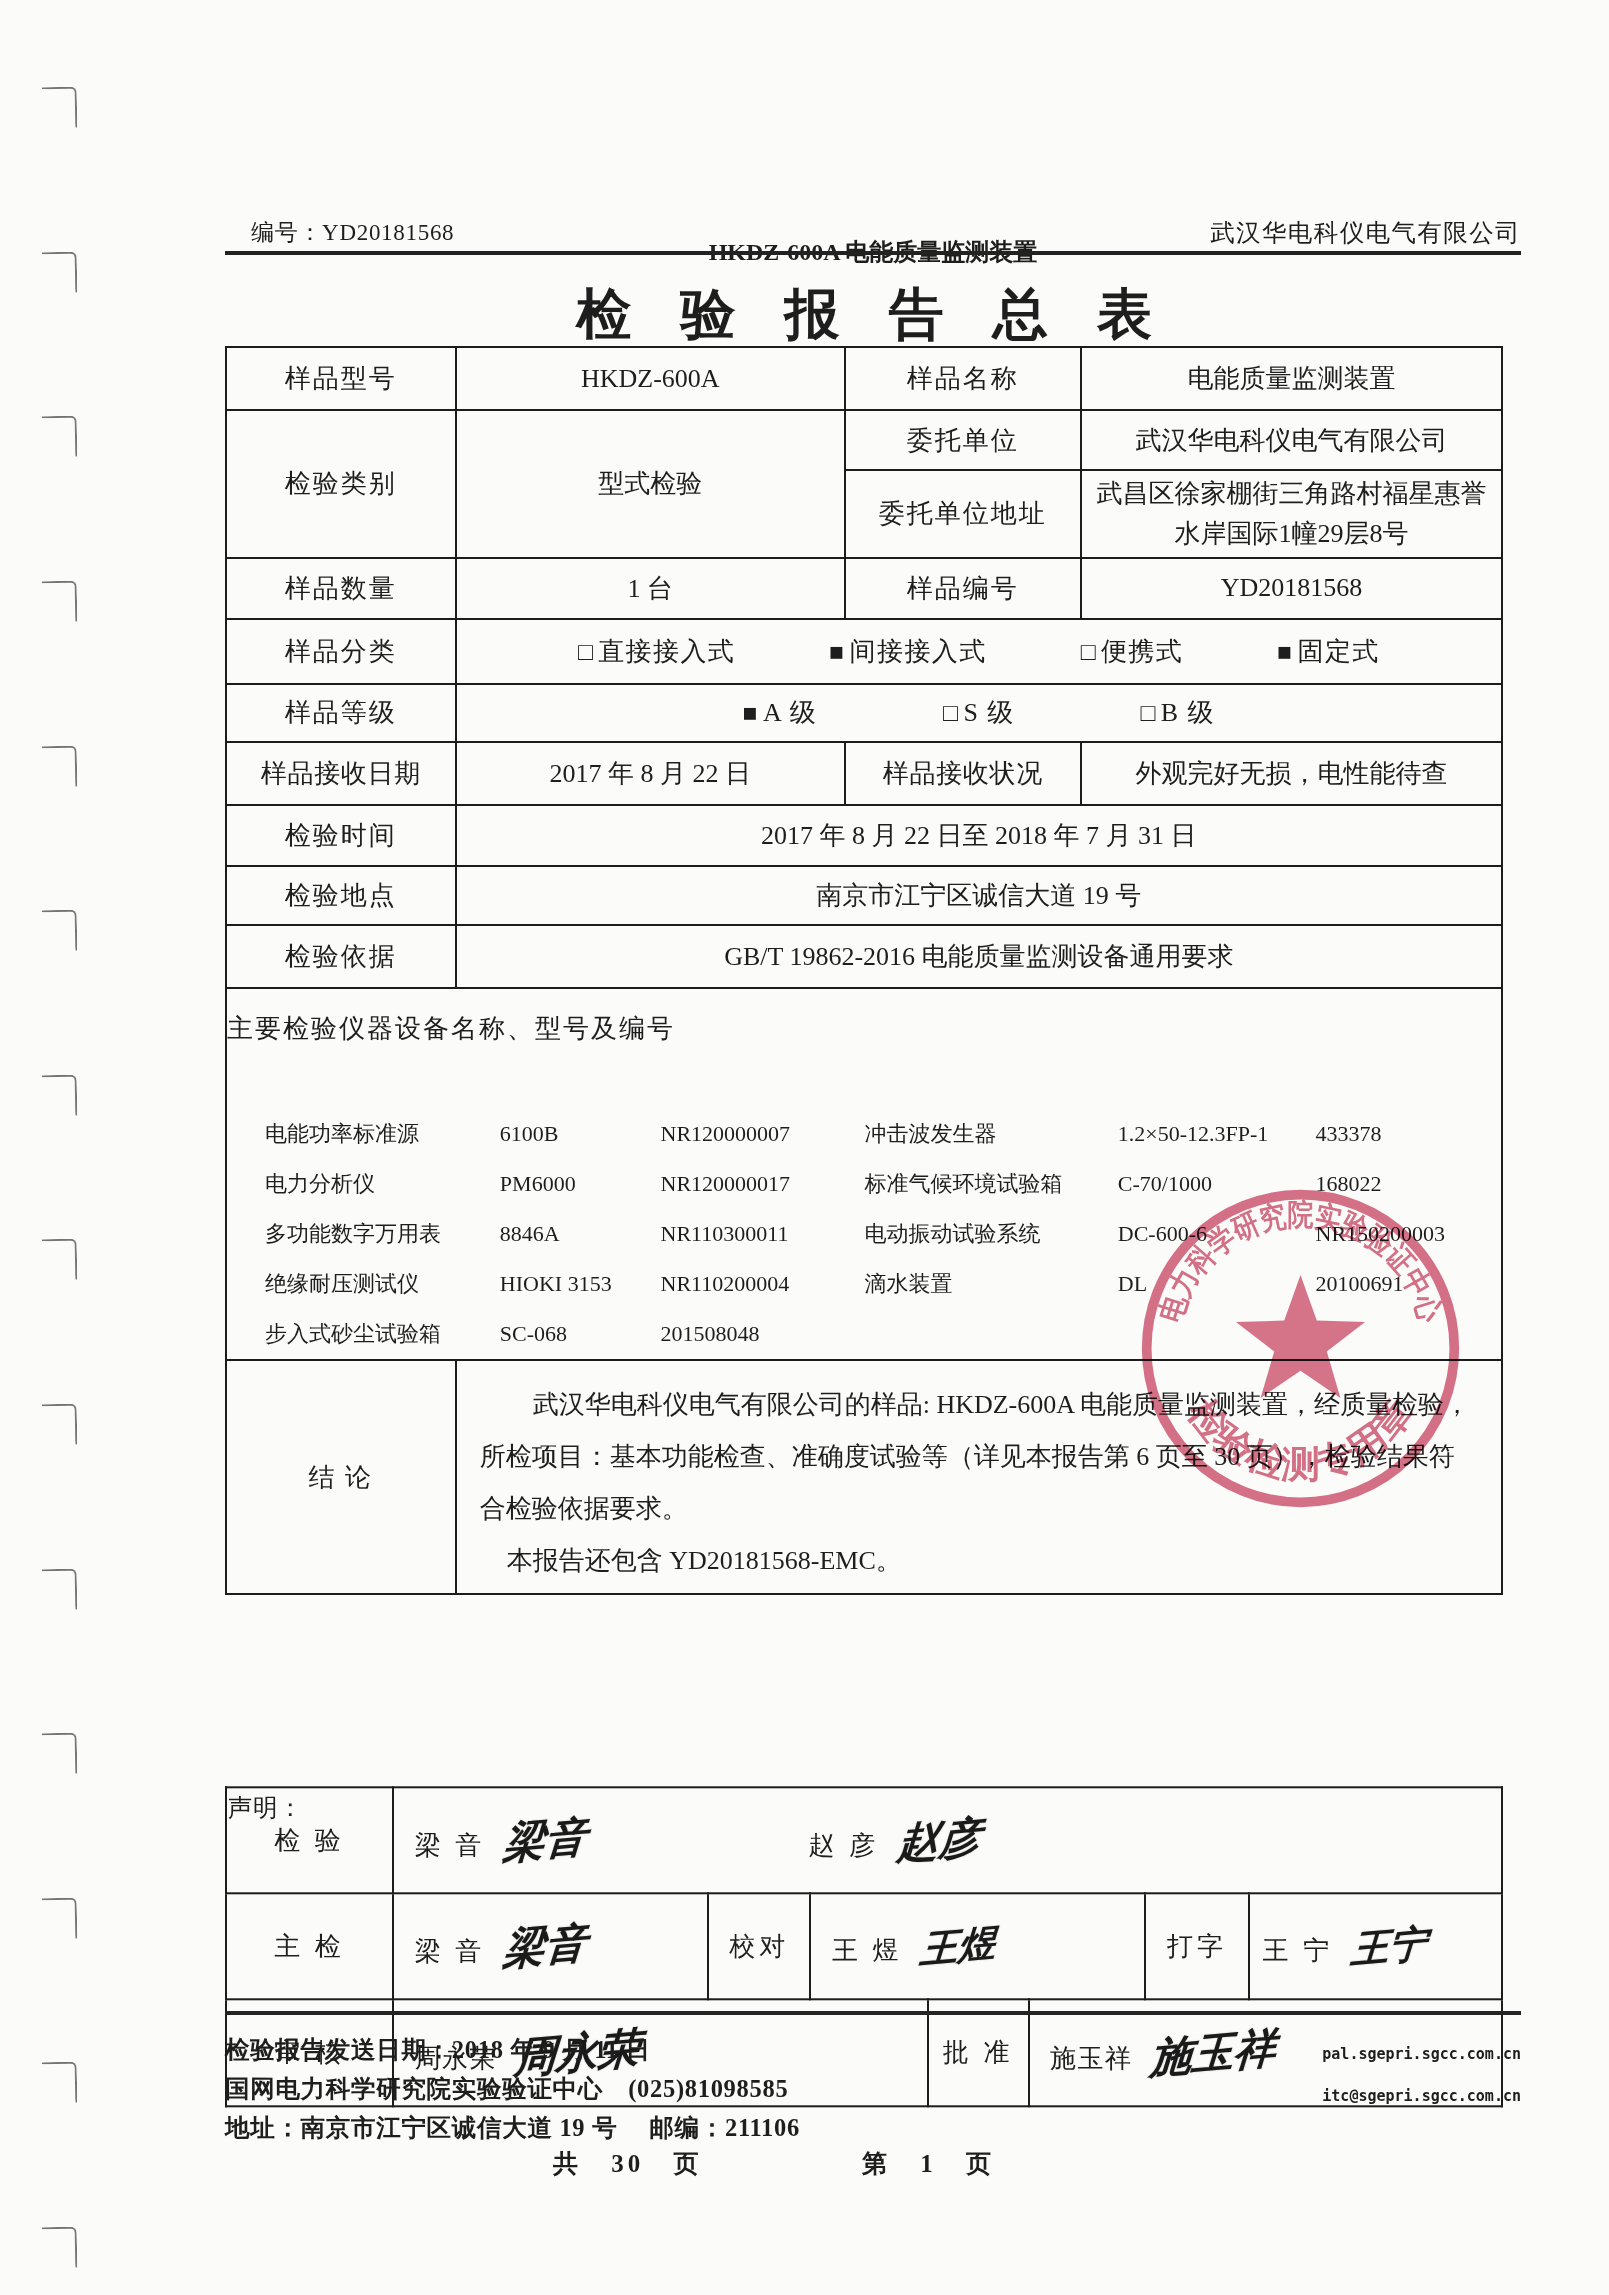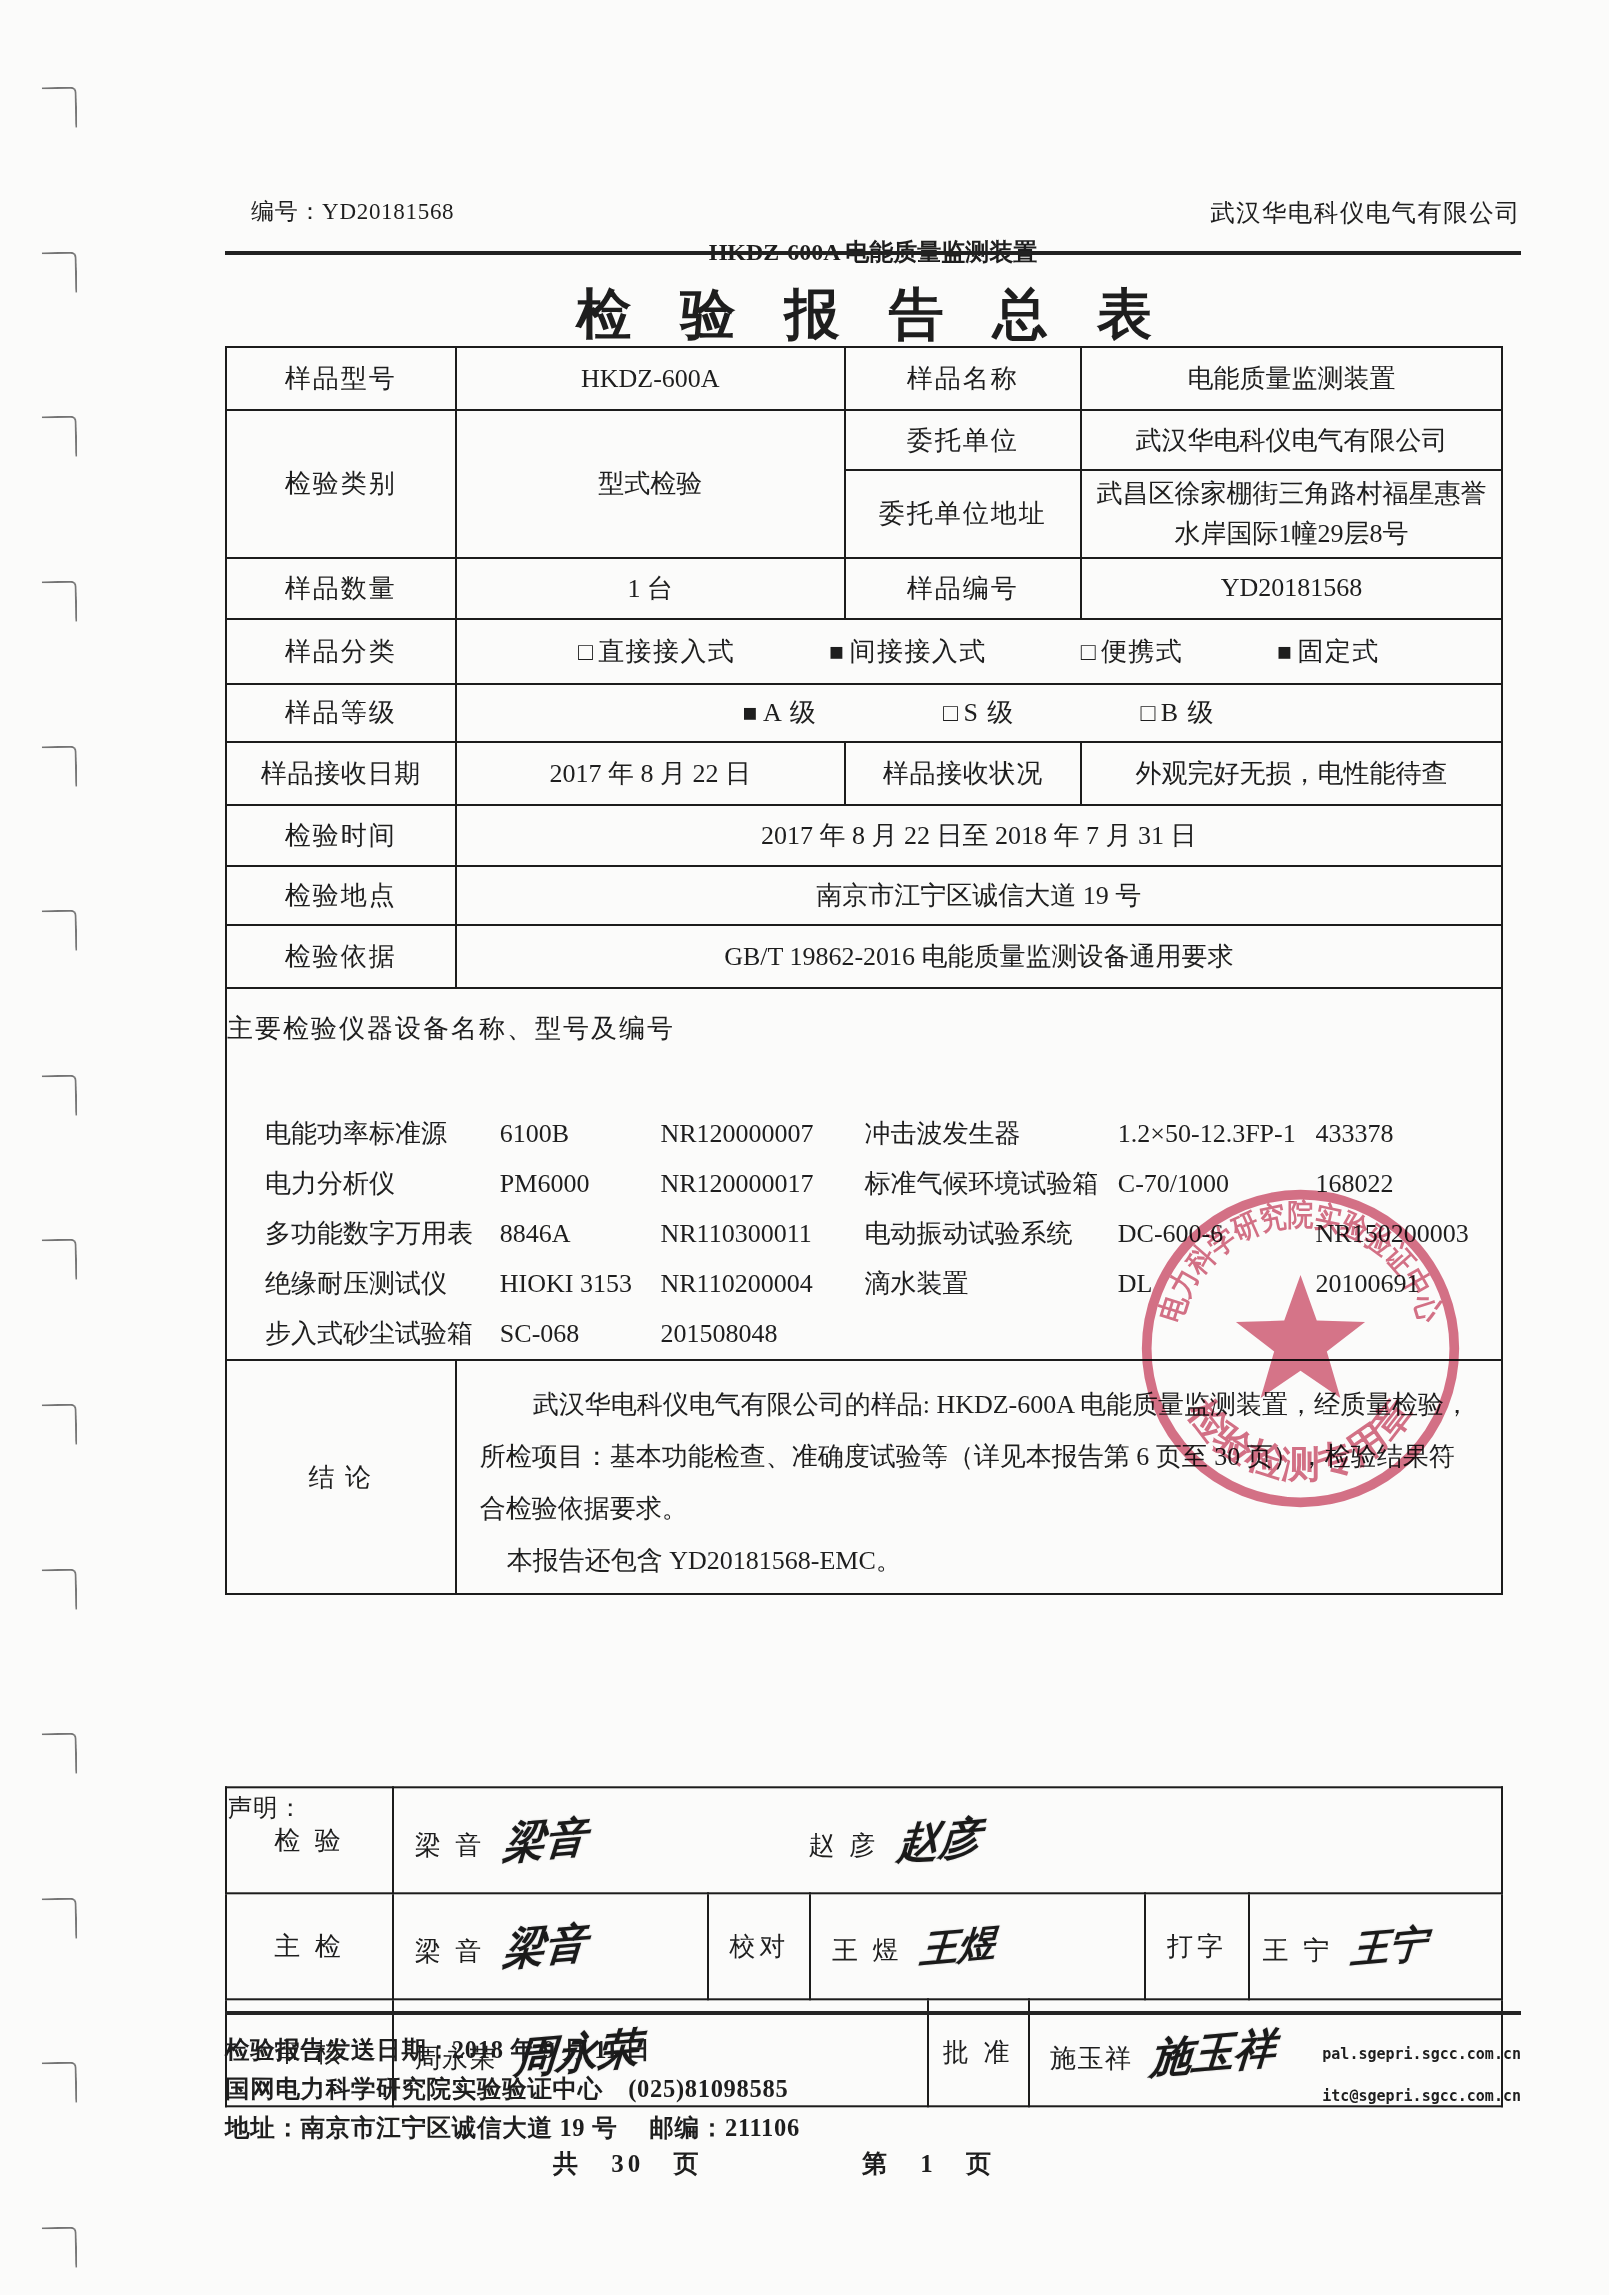--- a/index.html
+++ b/index.html
@@ -9,21 +9,21 @@
     background:#fbfbfa; overflow:hidden;
     font-family:"Liberation Serif","DejaVu Serif",serif; color:#1e1e1e;
   }
   .bmark { position:absolute; left:42px; width:35px; height:41px;
     border-top:2.7px solid #5d5d5d; border-right:2.7px solid #616161;
     border-top-right-radius:6.1px; transform:rotate(-1deg); opacity:.85; }
   .content { position:absolute; left:225px; top:0; width:1296px; }
 
   
   .hdr { position:absolute; top:196px; left:0; width:1296px; display:flex;
-    align-items:flex-start; font-size:23px; }
+    align-items:center; font-size:23px; }
   .hdr .no { width:33%; padding-left:26px; letter-spacing:0.7px; }
   .hdr .dev { width:34%; text-align:center; font-weight:bold; font-size:24px;margin-top:40px; }
   .hdr .comp { width:33%; text-align:right; font-size:24.5px; letter-spacing:1.4px; }
   .hdr-rule { position:absolute; top:251px; left:0; width:1296px; height:4.1px; background:#222; }
 
   
   .title { position:absolute; top:278px; left:0; width:1296px; text-align:center;
     font-size:55px; font-weight:bold; letter-spacing:17.7px; }
 
   
@@ -38,21 +38,21 @@
   .chkrow { display:flex; justify-content:space-evenly; padding:0 20.4px; }
   .chk { white-space:nowrap; letter-spacing:1.4px; }
   .chk .box { font-size:24.5px; margin-right:4.1px; }
   .gradrow { display:flex; justify-content:center; gap:126px; }
 
   
   .equip { padding:0 !important; }
   .eq-title { text-align:left; font-size:26px; margin-top:22px; letter-spacing:2px; }
   .eq-grid { margin-top:63px; }
   .eq-row { display:grid; grid-template-columns:19% 13% 16.5% 20.5% 16% 15%;
-    height:50px; align-items:center; text-align:left; font-size:26px; padding-left:38px; }
+    height:50px; align-items:center; text-align:left; font-size:22px; padding-left:38px; }
   .eq-row span { white-space:nowrap; }
 
   
   .concl { text-align:left !important; padding:17.7px 20.4px 6.8px 23px !important; }
   .concl p { font-size:26px; line-height:52px; }
   .concl .p1 { text-indent:53px; }
   .concl .p2 { text-indent:27px; }
 
   
   table.t2 { position:absolute; top:1773px; left:0; width:1278px;

